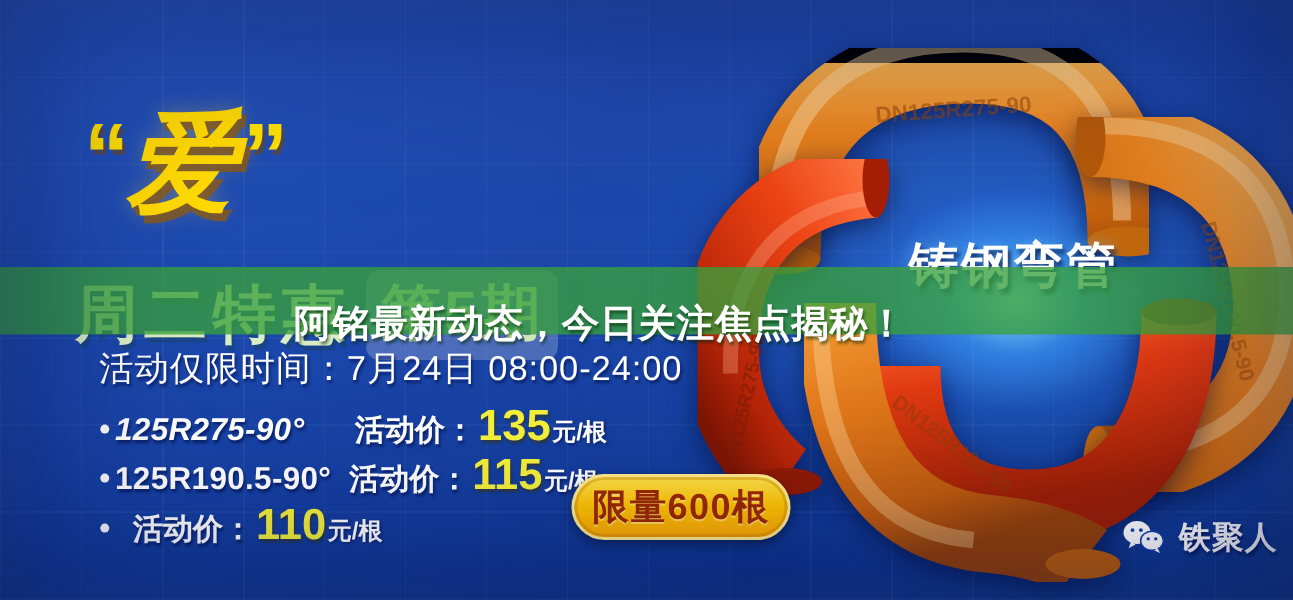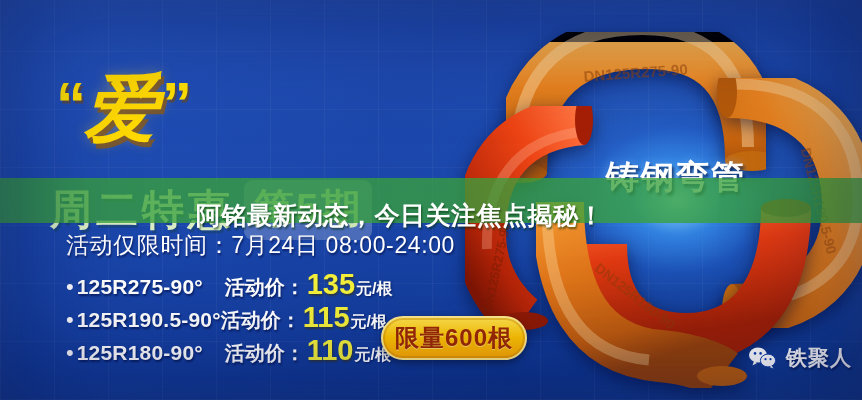--- a/index.html
+++ b/index.html
@@ -104,32 +104,32 @@
   .price-row{
     display:flex; align-items:baseline; white-space:nowrap;
     height:33px;
   }
   .p-dot{ color:#ffffff; font-size:22px; margin-right:3px; line-height:1; }
   .p-model{
     font-size:21px; font-weight:bold; color:#ffffff; letter-spacing:.2px;
     text-shadow:1px 2px 2px rgba(0,10,60,.6);
   }
   .p-label{
-    font-size:20px; font-weight:bold; color:#ffffff; 
+    font-size:20px; font-weight:bold; color:#ffffff; margin-left:12px;
     text-shadow:1px 2px 2px rgba(0,10,60,.6);
   }
   .p-amount{
     font-size:29px; font-weight:bold; color:#f4f03a; margin-left:2px;
     text-shadow:1px 2px 2px rgba(60,50,0,.55);
   }
   .p-unit{
     font-size:16px; font-weight:bold; color:#ffffff; margin-left:1px;
     text-shadow:1px 1px 2px rgba(0,10,60,.6);
   }
-  .w-model-1{ min-width:148px; }
+  .w-model-1{ min-width:148px;font-style:italic; }
   .w-model-2{ min-width:0; }
   .w-model-3{ min-width:148px; }
 
   
   #limit-badge{
     position:absolute; left:381px; top:316px;
     width:146px; height:44px; border-radius:22px;
     background:linear-gradient(180deg,#ffe14a 0%,#ffc400 48%,#ffaa00 100%);
     border:2px solid #ffe98a;
     box-shadow:0 3px 7px rgba(0,0,0,.4), inset 0 0 0 2px rgba(190,120,0,.35);
@@ -289,21 +289,20 @@
     <div class="price-row">
       <span class="p-dot">•</span>
       <span class="p-model w-model-2">125R190.5-90°</span>
       <span class="p-label">活动价：</span>
       <span class="p-amount">115</span>
       <span class="p-unit">元/根</span>
     </div>
 
     <div class="price-row">
       <span class="p-dot">•</span>
-      <span class="p-model w-model-3">125R180-90°</span>
       <span class="p-label">活动价：</span>
       <span class="p-amount">110</span>
       <span class="p-unit">元/根</span>
     </div>
 
   </div>
 
   <div id="limit-badge">
     <span>限量600根</span>
   </div>

